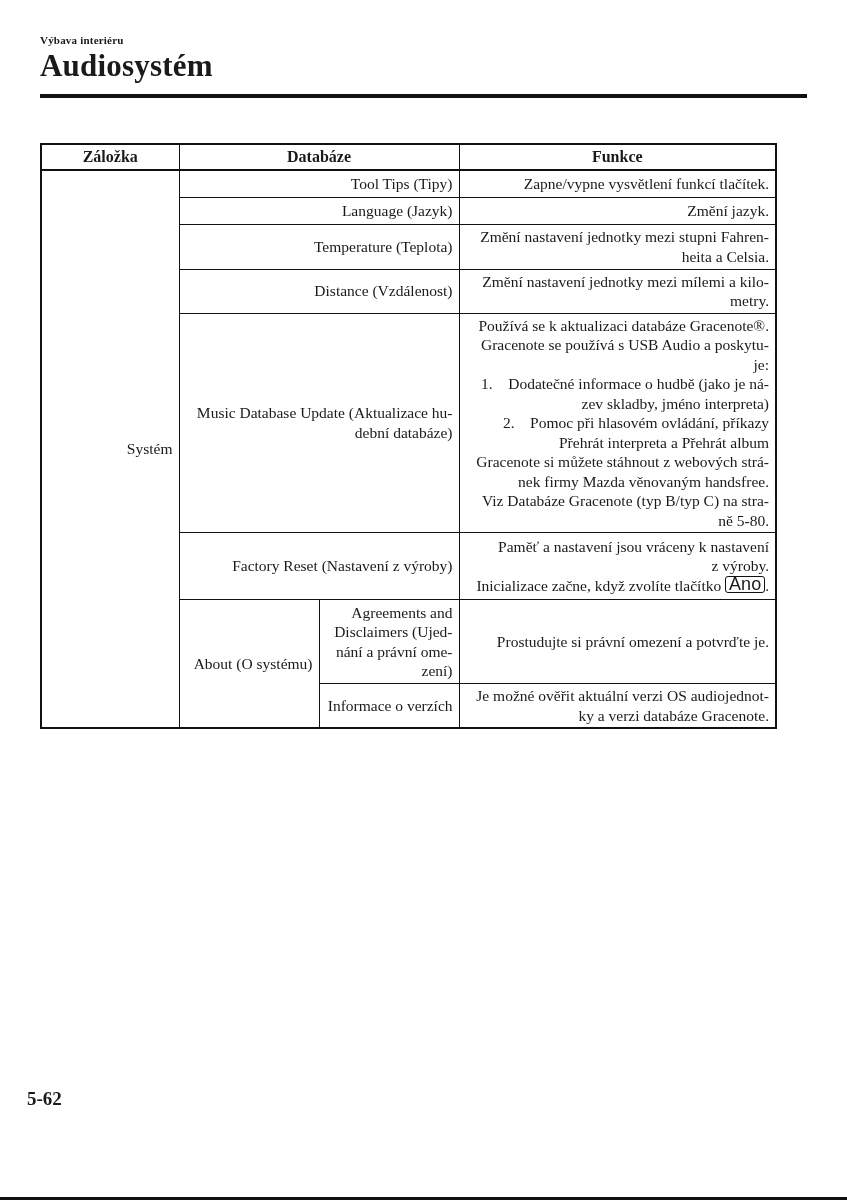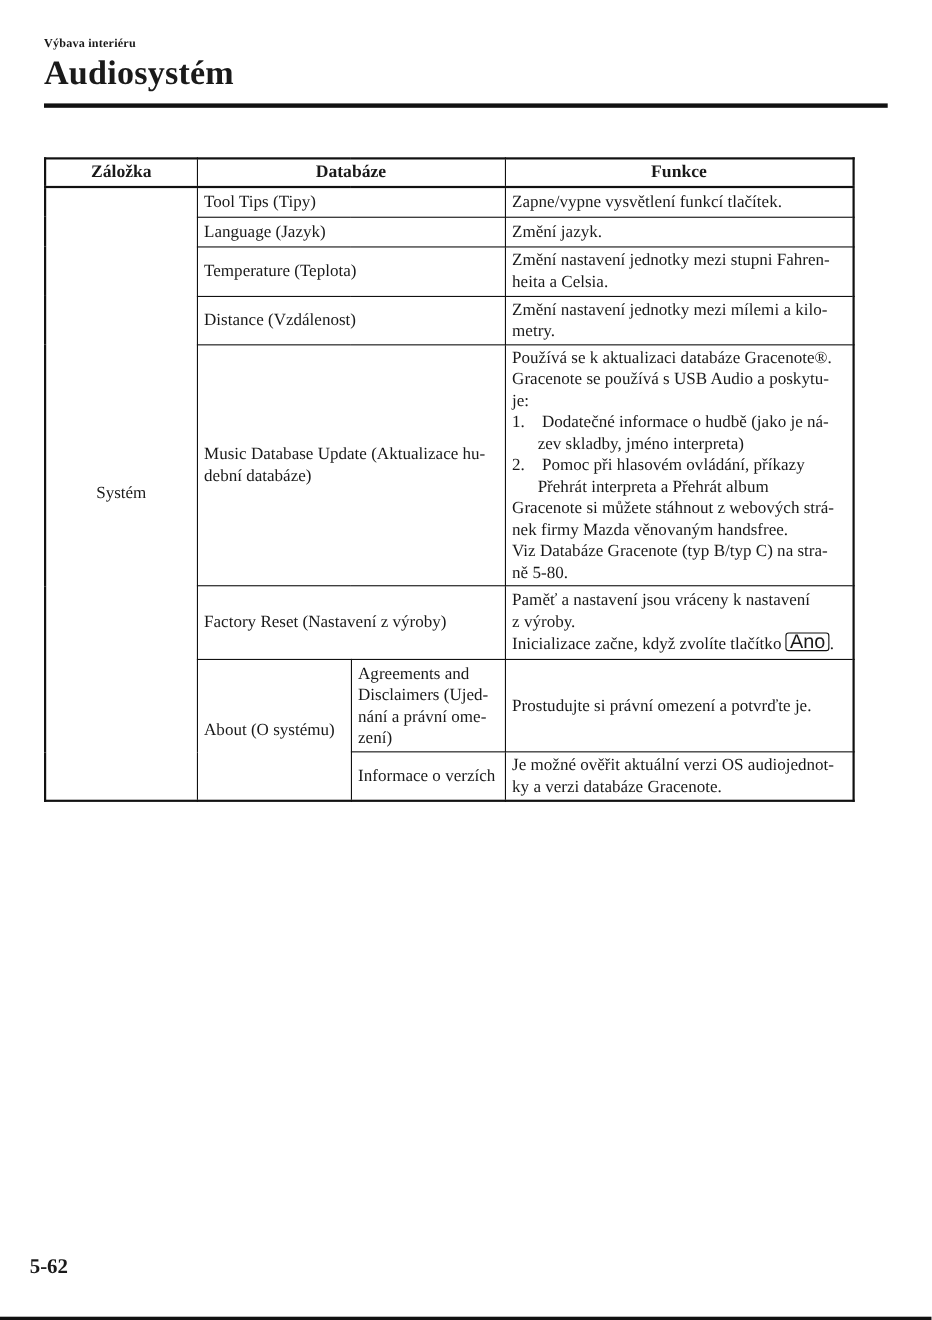--- a/index.html
+++ b/index.html
@@ -23,20 +23,21 @@
     width: 735px;
     border: 2px solid #111;
     font-size: 15.5px;
     line-height: 19.5px;
     padding-left: 28px;
   }
   .manual-table th, .manual-table td {
     border: 1px solid #111;
     vertical-align: middle;
     overflow: hidden;
+    text-align: right;
   }
   .manual-table th {
     font-size: 16px;
     font-weight: bold;
     text-align: center;
     height: 26px;
     border-bottom: 2px solid #111;
     padding: 2px 4px;
   }
   .manual-table td { padding: 2px 6px; white-space: pre-wrap; }
@@ -50,21 +51,21 @@
     border: 1.5px solid #111;
     border-radius: 3px;
     padding: 0 3px 1px 3px;
     vertical-align: 1px;
     white-space: nowrap;
   }
 
   .page-number {
     position: absolute;
     left: 27px;
-    top: 1141px;
+    top: 1088px;
     font-size: 19px;
     font-weight: bold;
   }
   .page-bottom-rule {
     position: absolute;
     left: 0; bottom: 0;
     width: 847px; height: 3px;
     background: #111;
   }
 </style>

